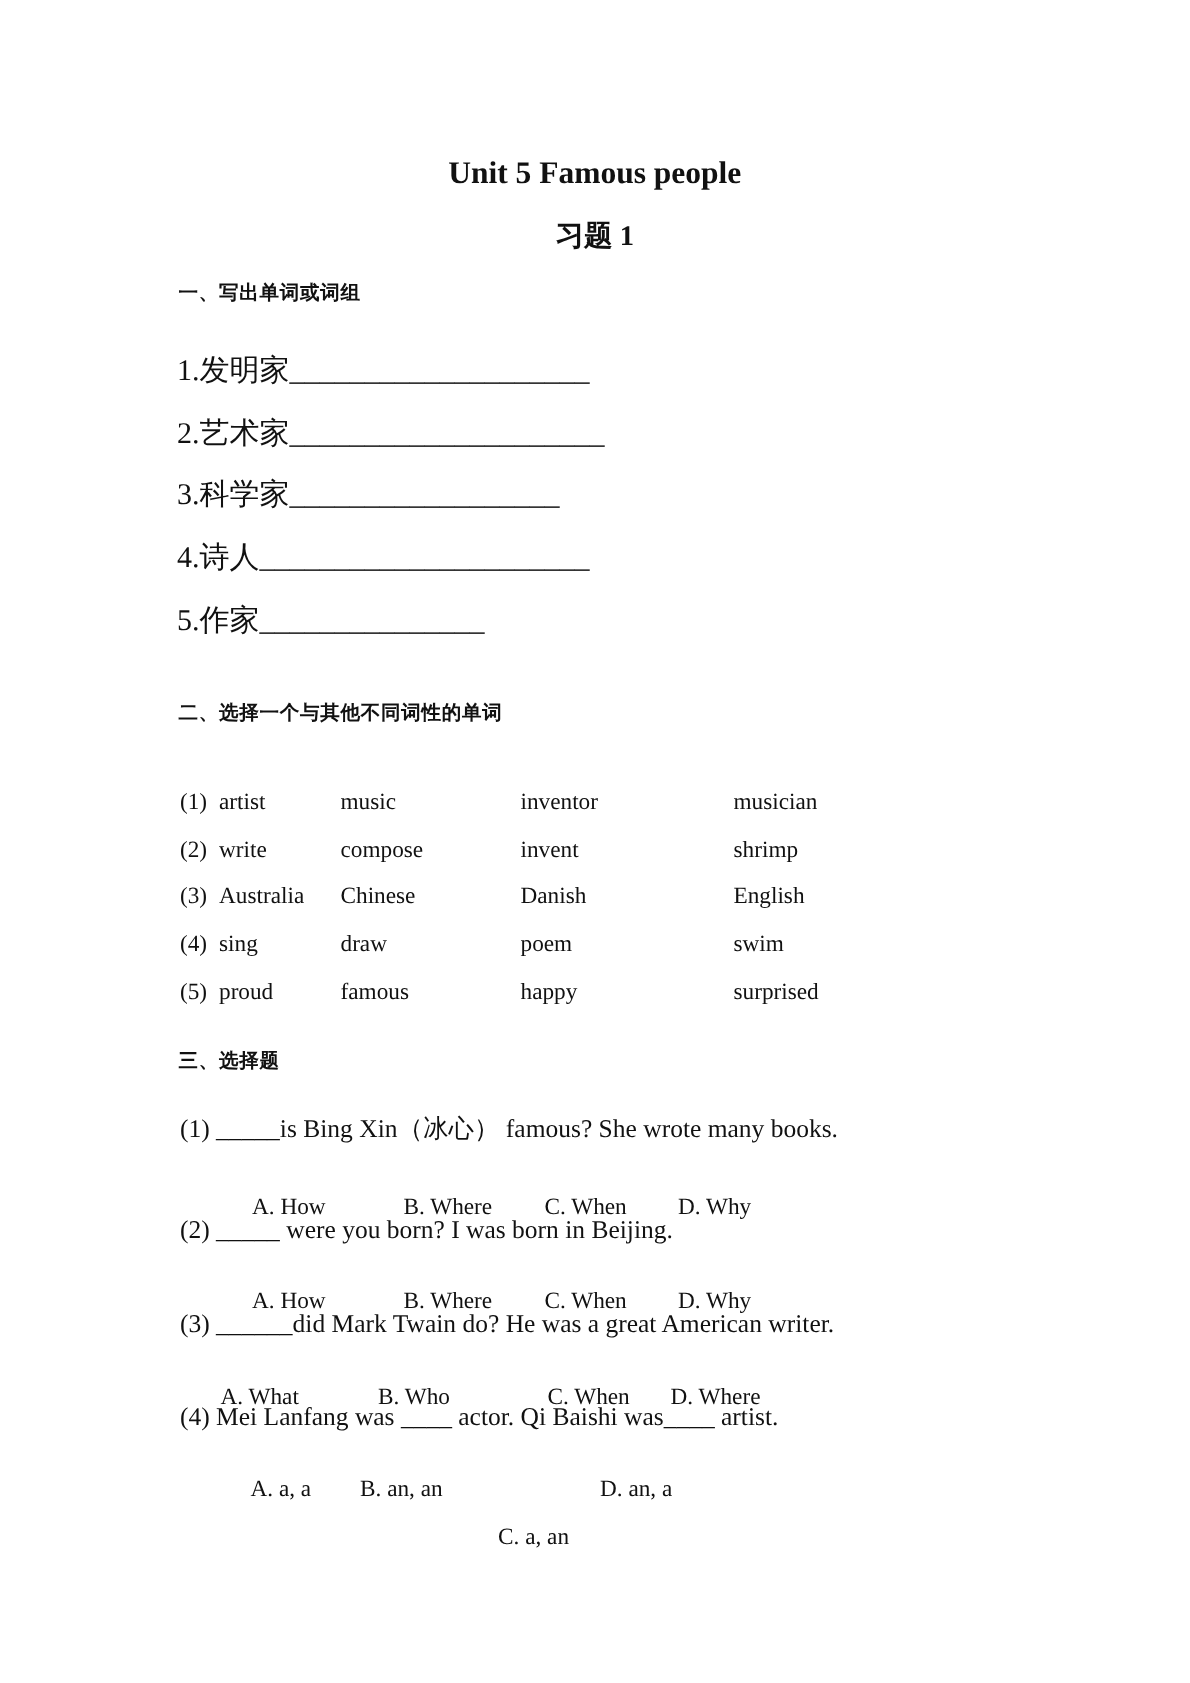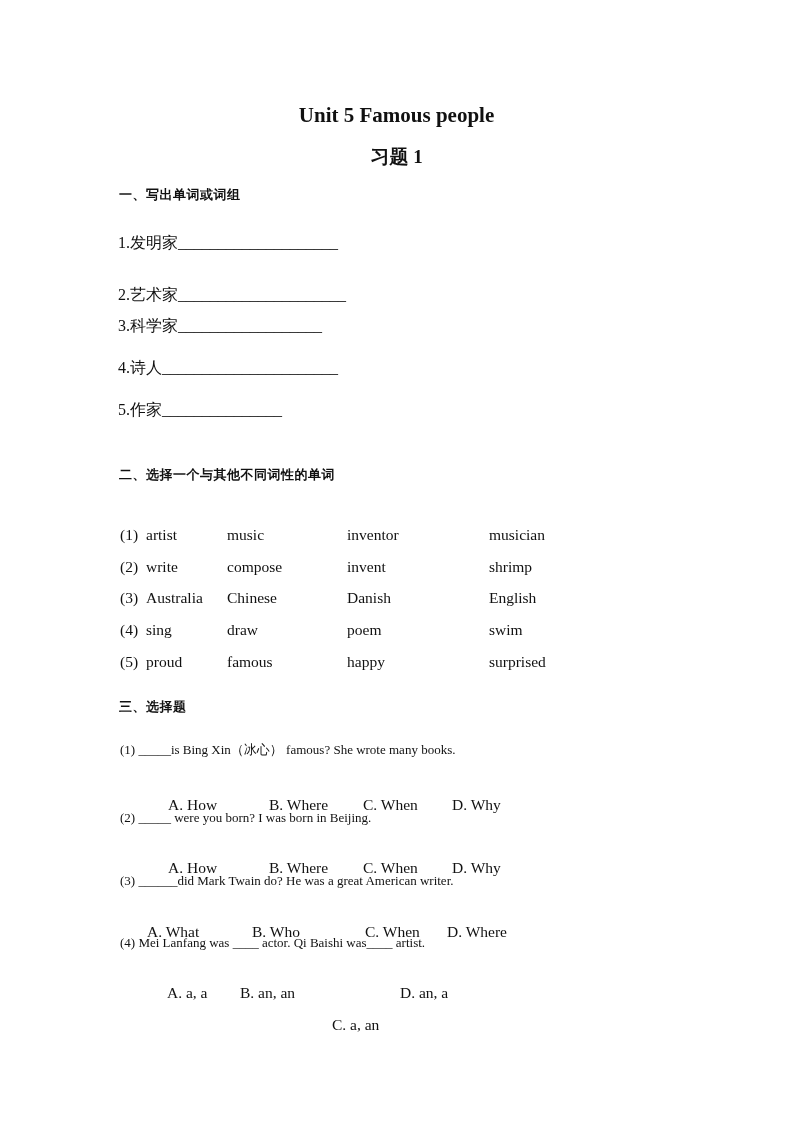--- a/index.html
+++ b/index.html
@@ -13,33 +13,33 @@
   
   .title{left:0;width:793px;top:103px;text-align:center;font-size:21px;font-weight:bold;}
   .subtitle{left:0;width:793px;top:144px;text-align:center;font-size:19px;font-weight:bold;}
   
   .shead{left:119px;font-size:13px;font-weight:bold;
          font-family:"Liberation Sans","DejaVu Sans",sans-serif;letter-spacing:0.5px;}
   .s1h{top:186px;}
   .s2h{top:466px;}
   .s3h{top:698px;}
   
-  .s1i{left:118px;font-size:16px;}
-  .s1i0{top:233px;} .s1i1{top:275px;margin-top:10px;} .s1i2{top:316px;} .s1i3{top:358px;} .s1i4{top:400px;}
+  .s1i{left:118px;font-size:20px;}
+  .s1i0{top:233px;} .s1i1{top:275px;} .s1i2{top:316px;} .s1i3{top:358px;} .s1i4{top:400px;}
   
   .s2row{left:0;width:793px;font-size:15.5px;}
   .s2r0{top:508px;} .s2r1{top:540px;} .s2r2{top:571px;} .s2r3{top:603px;} .s2r4{top:635px;}
   .s2row span{position:absolute;white-space:pre;}
   .s2row span:nth-child(1){left:120px;}
   .s2row span:nth-child(2){left:146px;}
   .s2row span:nth-child(3){left:227px;}
   .s2row span:nth-child(4){left:347px;}
   .s2row span:nth-child(5){left:489px;}
   
-  .q{left:120px;font-size:13px;}
+  .q{left:120px;font-size:17px;}
   .q1{top:741px;} .q2{top:810px;} .q3{top:873px;} .q4{top:935px;} .q5{top:998px;}
   .optrow{left:0;width:793px;font-size:15.5px;}
   .o1{top:778px;} .o2{top:841px;} .o3{top:905px;} .o4{top:966px;}
   .optrow span{position:absolute;white-space:pre;text-align:center;}
   .opts-a span:nth-child(1){left:168px;}
   .opts-a span:nth-child(2){left:269px;}
   .opts-a span:nth-child(3){left:363px;}
   .opts-a span:nth-child(4){left:452px;}
   .opts-b span:nth-child(1){left:147px;}
   .opts-b span:nth-child(2){left:252px;}

